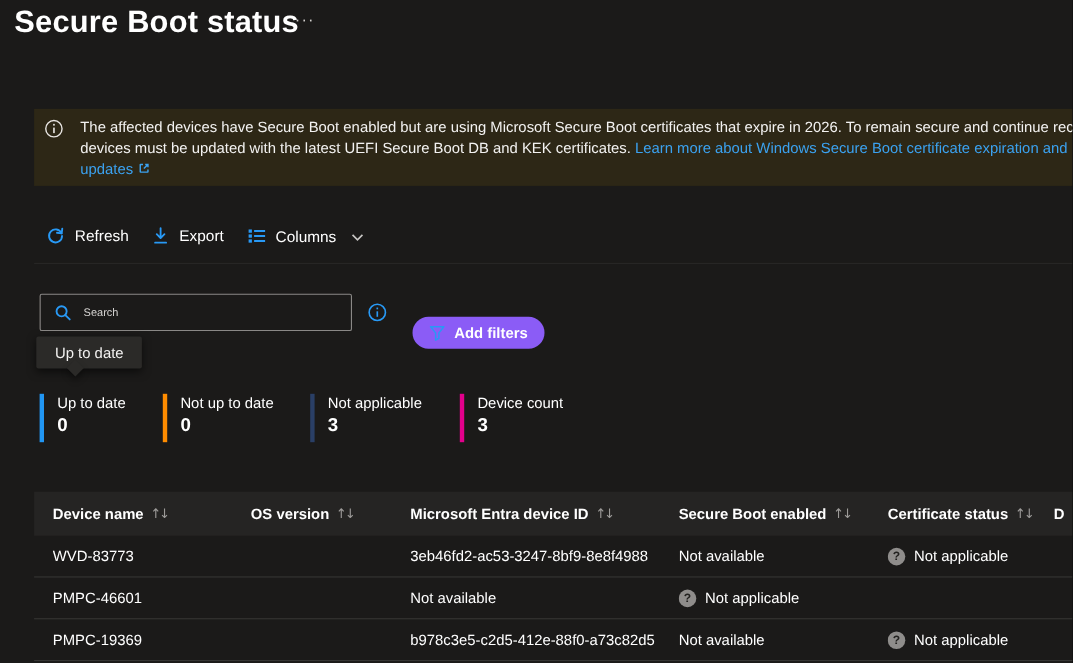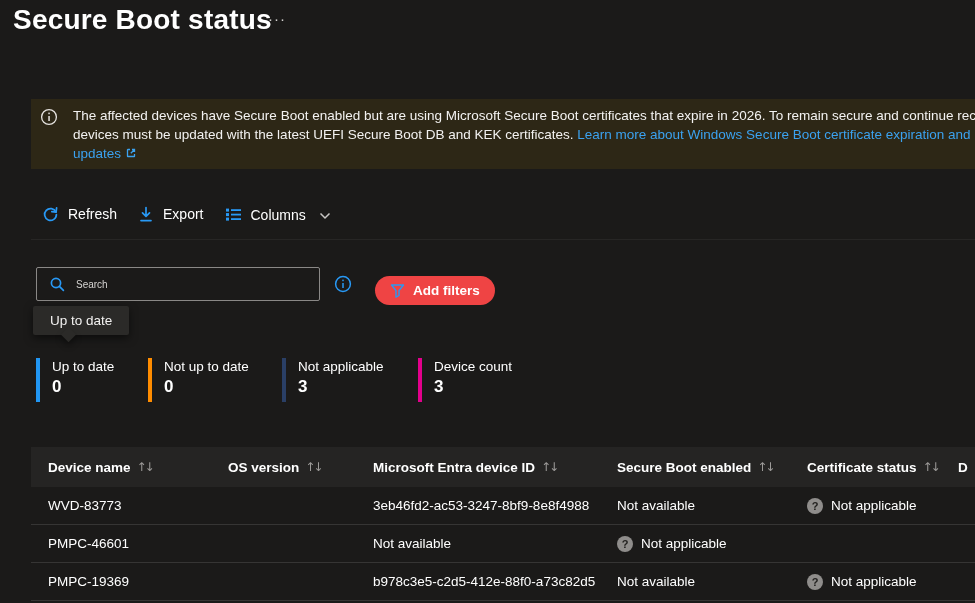--- a/index.html
+++ b/index.html
@@ -20,21 +20,21 @@
   
   .toolbar{position:absolute;left:42px;top:203px;display:flex;align-items:center;gap:21px;height:26px;}
   .tool-btn{display:flex;align-items:flex-start;gap:9px;cursor:pointer;font-size:14px;color:#fff;}
   .divider-under-toolbar{position:absolute;left:31px;top:239px;width:1120px;height:1px;background:#272625;}
   
   .search-box{position:absolute;left:36px;top:267px;width:284px;height:34px;border:1px solid #8a8886;border-radius:2px;display:flex;align-items:center;box-sizing:border-box;background:transparent;}
   .search-box svg{margin:0 8px 0 12px;flex:none;}
   .search-input{flex:1;background:transparent;border:none;outline:none;color:#fff;font-size:10px;font-family:inherit;min-width:0;}
   .search-input::placeholder{color:#d6d4d2;opacity:1;}
   .info-btn{position:absolute;left:334px;top:275px;cursor:pointer;line-height:0;}
-  .add-filters{position:absolute;left:375px;top:276px;height:29px;border-radius:15px;background:#ef4444;border:none;display:flex;align-items:center;gap:8px;padding:0 15px;cursor:pointer;color:#fff;font-size:13.5px;font-weight:600;font-family:inherit;}
+  .add-filters{position:absolute;left:375px;top:288px;height:29px;border-radius:15px;background:#8b5cf6;border:none;display:flex;align-items:center;gap:8px;padding:0 15px;cursor:pointer;color:#fff;font-size:13.5px;font-weight:600;font-family:inherit;}
   
   .tooltip{position:absolute;left:33px;top:306px;background:#2b2a28;border-radius:2px;padding:7px 17px;font-size:13.5px;color:#f3f2f1;box-shadow:0 3px 8px rgba(0,0,0,.55);z-index:5;}
   .tooltip .caret{position:absolute;left:30px;bottom:-5px;width:11px;height:11px;background:#2b2a28;transform:rotate(45deg);box-shadow:3px 3px 6px rgba(0,0,0,.35);}
   
   .stat{position:absolute;top:358px;height:44px;padding-left:12px;border-left:4px solid #888;cursor:pointer;}
   .stat .s-label{font-size:13.5px;color:#fff;line-height:17px;}
   .stat .s-value{font-size:17px;font-weight:700;line-height:24px;}
   
   .t-grid{display:grid;grid-template-columns:180px 145px 244px 190px 151px 200px;padding-left:17px;box-sizing:border-box;}
   .thead{position:absolute;left:31px;top:447px;width:1120px;height:40px;background:#252423;}

